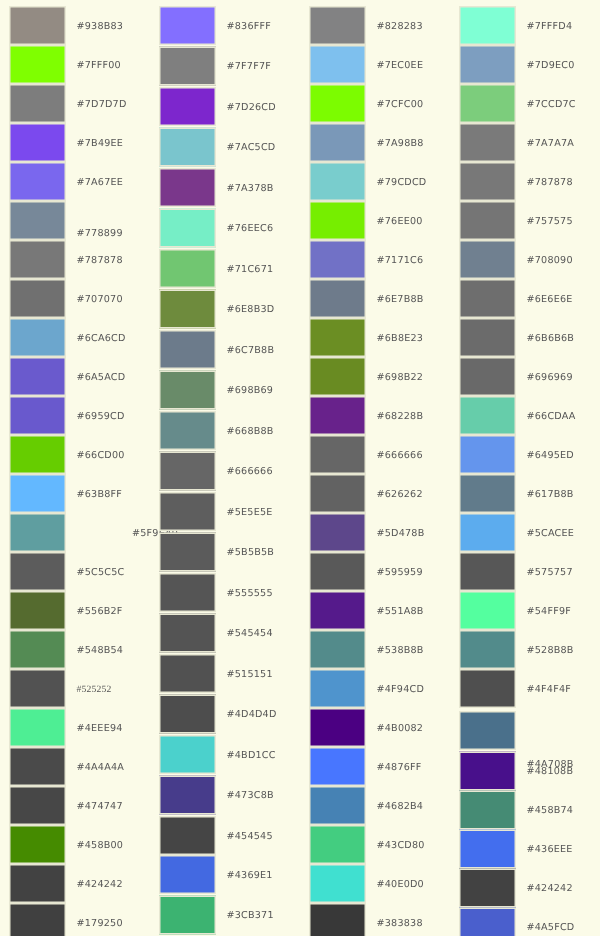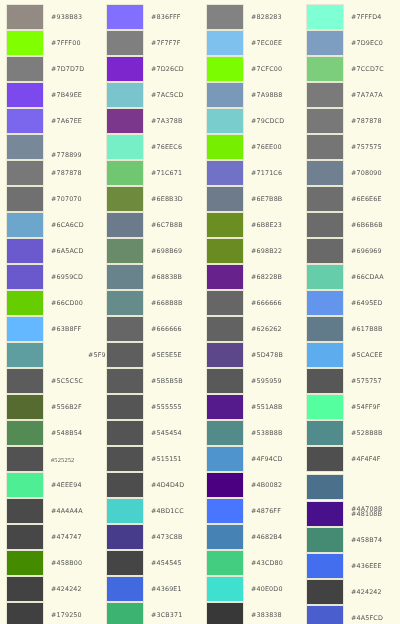--- a/index.html
+++ b/index.html
@@ -186,24 +186,20 @@
       </div>
       <div class="swatch-row">
         <div class="swatch-chip" style="background: rgb(108, 123, 139);"></div>
         <div class="swatch-label" style="color: rgb(85, 85, 85);">#6C7B8B</div>
       </div>
       <div class="swatch-row">
         <div class="swatch-chip" style="background: rgb(105, 139, 105);"></div>
         <div class="swatch-label" style="color: rgb(85, 85, 85);">#698B69</div>
       </div>
       <div class="swatch-row">
-        <div class="swatch-chip" style="background: rgb(104, 131, 139);"></div>
-        <div class="swatch-label" style="color: rgb(85, 85, 85);">#68838B</div>
-      </div>
-      <div class="swatch-row">
         <div class="swatch-chip" style="background: rgb(102, 139, 139);"></div>
         <div class="swatch-label" style="color: rgb(85, 85, 85);">#668B8B</div>
       </div>
       <div class="swatch-row">
         <div class="swatch-chip" style="background: rgb(102, 102, 102);"></div>
         <div class="swatch-label" style="color: rgb(85, 85, 85);">#666666</div>
       </div>
       <div class="swatch-row">
         <div class="swatch-chip" style="background: rgb(94, 94, 94);"></div>
         <div class="swatch-label" style="color: rgb(85, 85, 85);">#5E5E5E</div>

